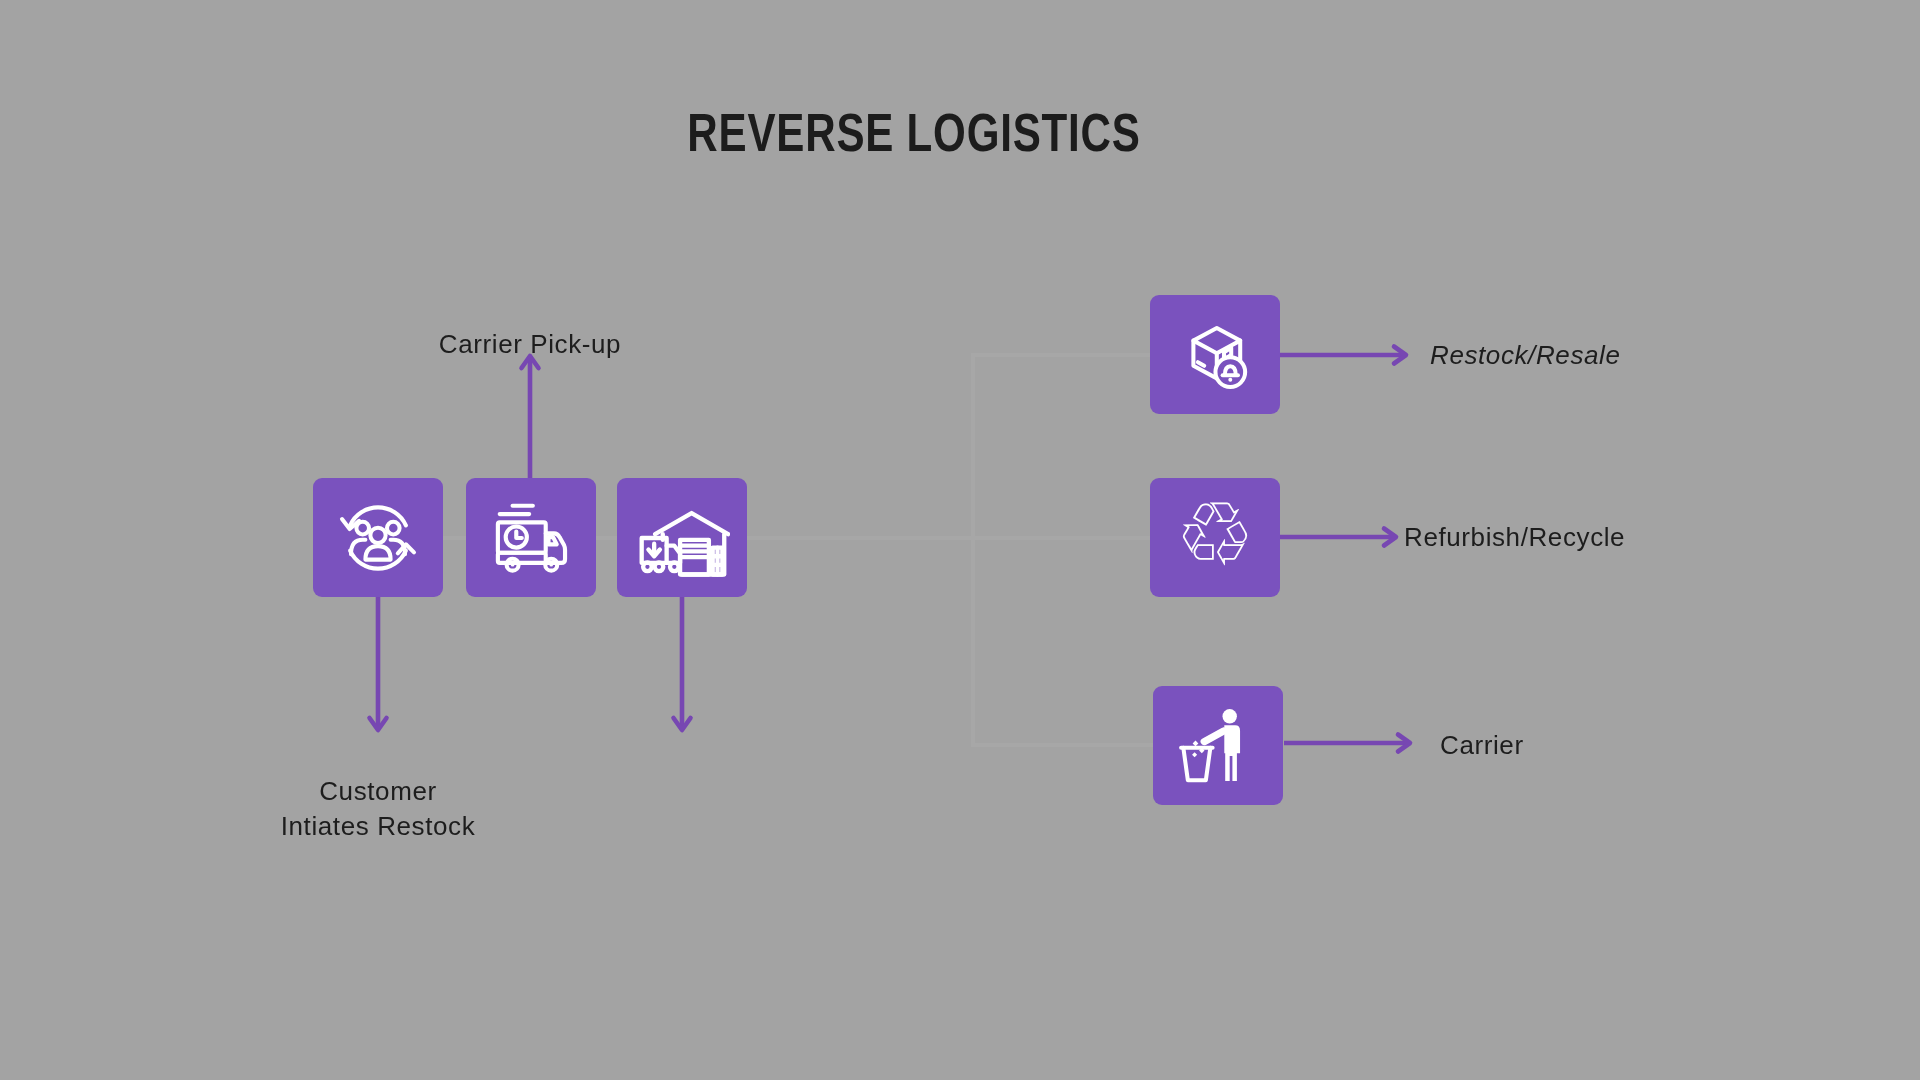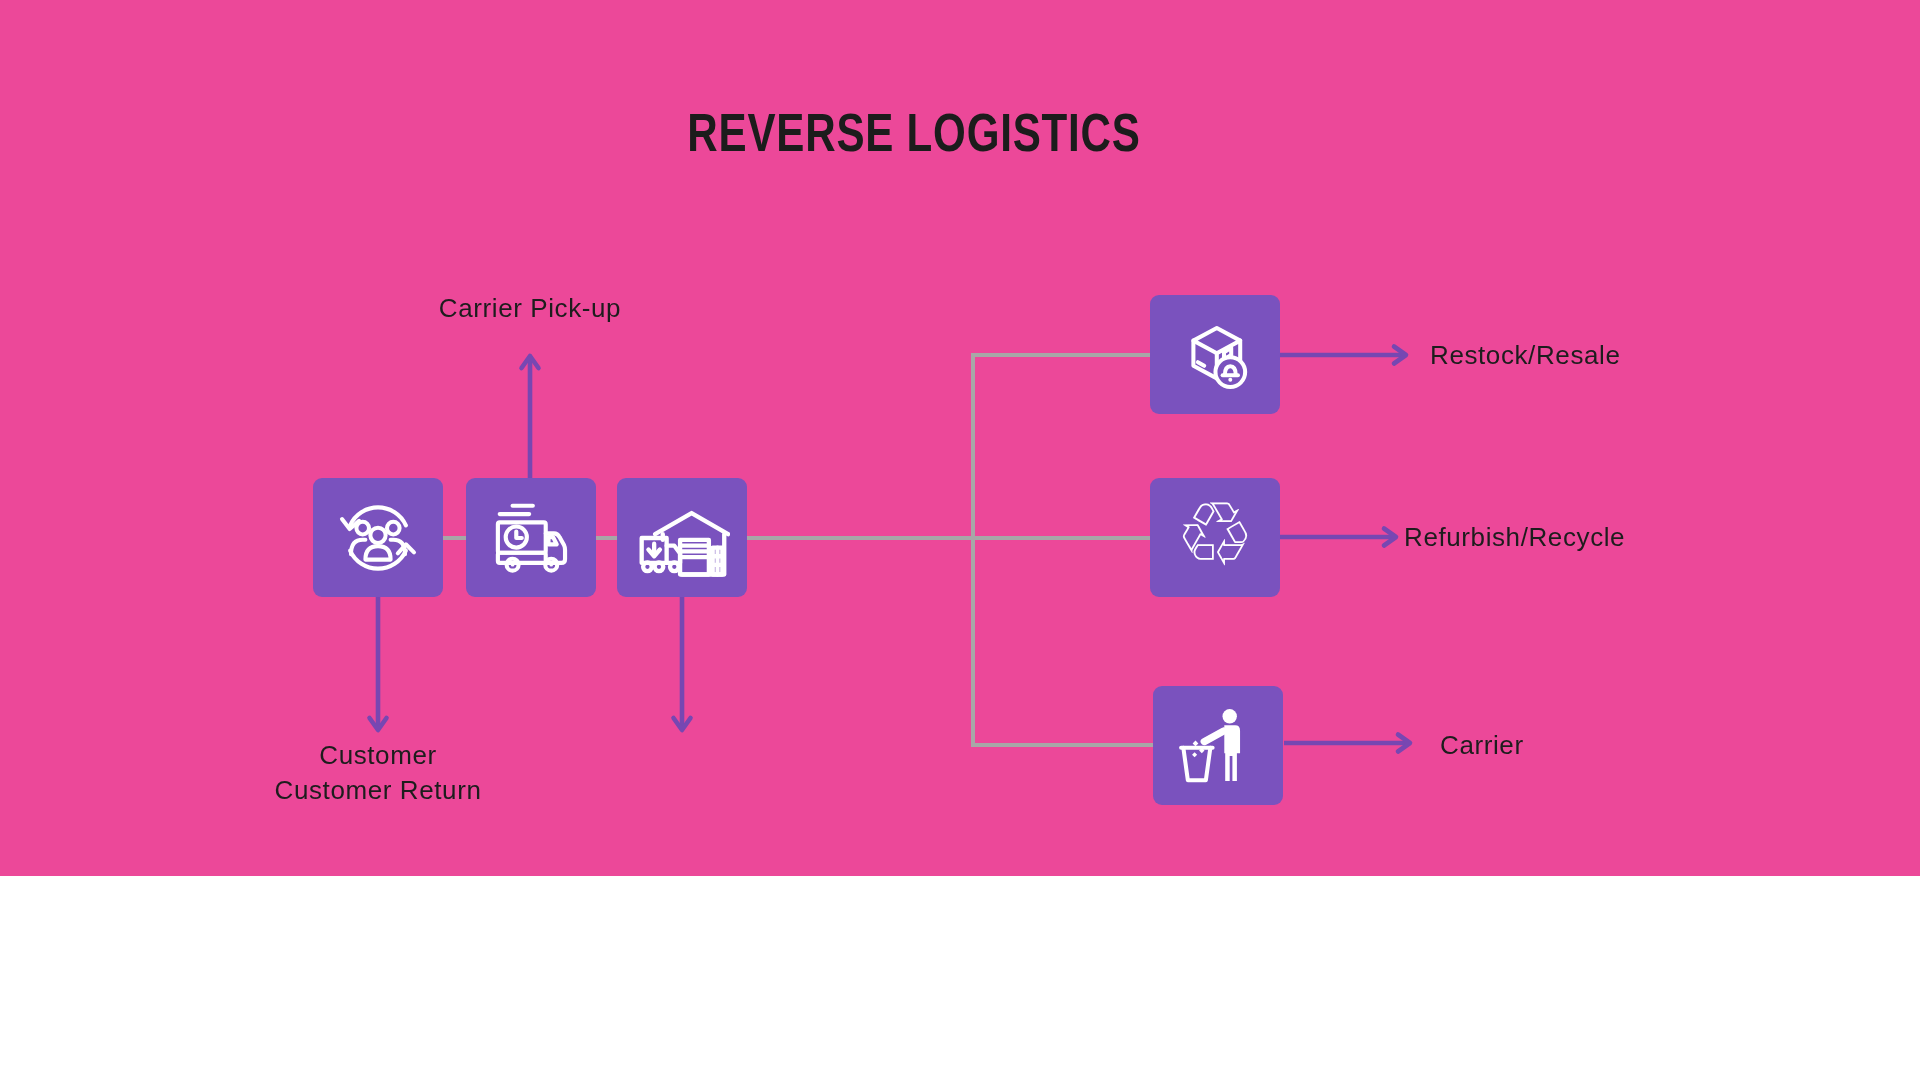--- a/index.html
+++ b/index.html
@@ -1,34 +1,34 @@
 <!DOCTYPE html>
 <html><head>
 <meta charset="utf-8">
 <style>
   html,body{margin:0;padding:0;background:#ffffff;}
   .canvas{
-    position:relative;width:1920px;height:876px;background:#ec4899;overflow:hidden;
+    position:relative;width:1920px;height:1080px;background:#a3a3a3;overflow:hidden;
     font-family:"Liberation Sans", sans-serif;color:#1d1d1d;
   }
   .page-title{
     position:absolute;left:914px;top:104px;transform:translateX(-50%) scaleX(0.78);
     transform-origin:center top;white-space:nowrap;
     font-size:54px;line-height:56px;font-weight:bold;letter-spacing:1px;color:#1c1c1c;
   }
   .node{
     position:absolute;width:130px;height:119px;background:#7A52BE;border-radius:9px;
     display:flex;align-items:center;justify-content:center;
   }
   .gline{position:absolute;background:#A7A7A7;}
   .lbl{
     position:absolute;font-size:26px;line-height:35px;letter-spacing:0.6px;color:#1d1d1d;
     white-space:nowrap;
   }
-  .lbl.center{transform:translateX(-50%);text-align:center;}
+  .lbl.center{transform:translateX(-50%);text-align:center;margin-top:36px;}
   .arrow{position:absolute;}
   .recycle-glyph{
     font-family:"DejaVu Sans", sans-serif;font-size:88px;color:#ffffff;line-height:1;
     transform:translateY(-3px);
   }
   svg .st{fill:none;stroke:#ffffff;stroke-width:4.5;stroke-linecap:round;stroke-linejoin:round;}
   svg .fw{fill:#ffffff;stroke:none;}
   svg .ar{fill:none;stroke:#7747B2;stroke-width:4.6;stroke-linecap:round;stroke-linejoin:round;}
 </style>
 </head>
@@ -150,21 +150,21 @@
       <path class="fw" d="M 24,57 l 2.8,2.8 l -2.8,2.8 l -2.8,-2.8 Z"></path>
       <path class="st" d="M 11.5,52 L 16.5,88 H 36.5 L 41.5,52"></path>
       <path class="st" d="M 9,52 H 44"></path>
     </svg>
   </div>
 
   <div class="lbl center" style="left:530px;top:291px;">Carrier Pick-up</div>
 
   <div class="lbl center" style="left:378px;top:738px;">
     <div>Customer</div>
-    <div>Customer Return</div>
+    <div>Intiates Restock</div>
   </div>
 
 
-  <div class="lbl" style="left:1430px;top:338px;">Restock/Resale</div>
+  <div class="lbl" style="left:1430px;top:338px;font-style:italic;">Restock/Resale</div>
   <div class="lbl" style="left:1404px;top:520px;">Refurbish/Recycle</div>
   <div class="lbl" style="left:1440px;top:728px;">Carrier</div>
 
 </div>
 
 </body></html>

